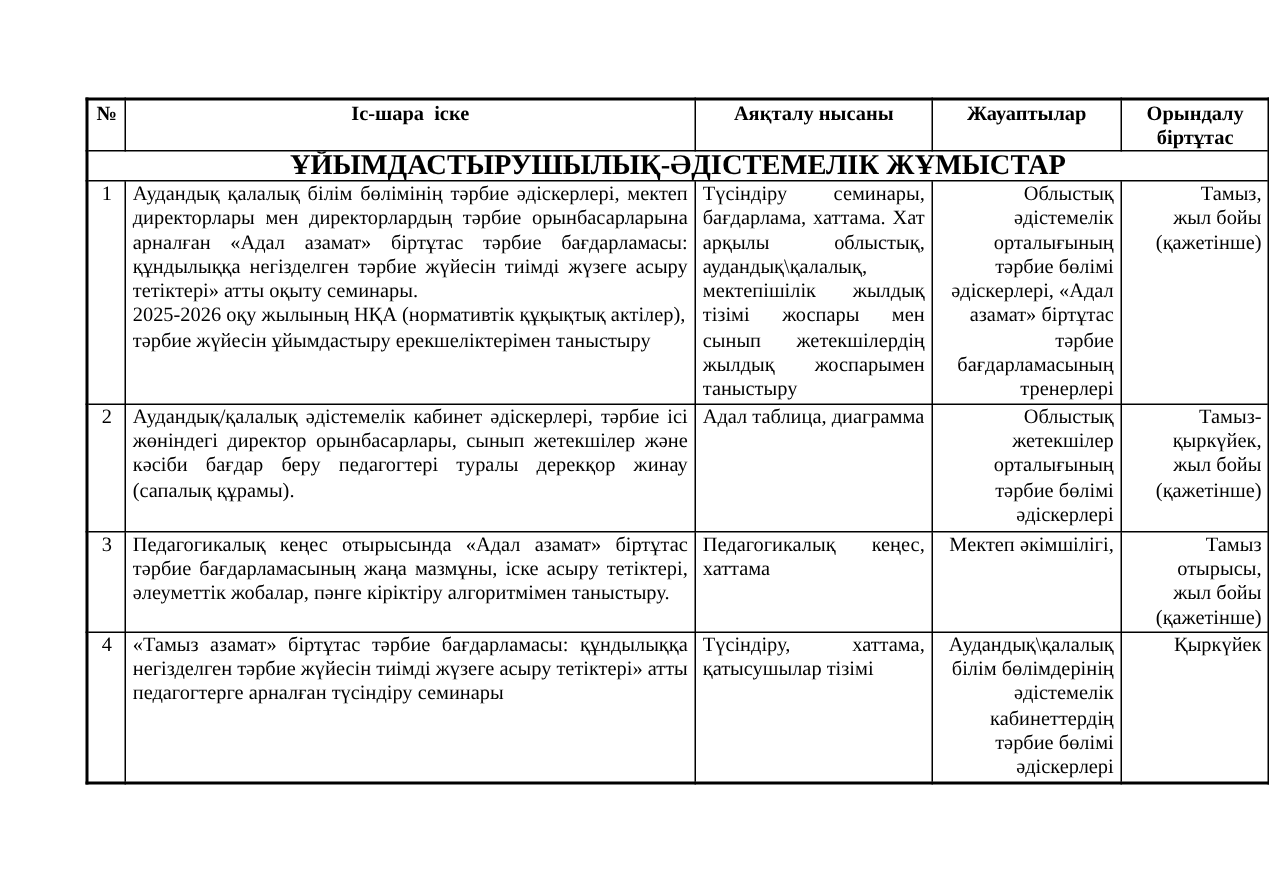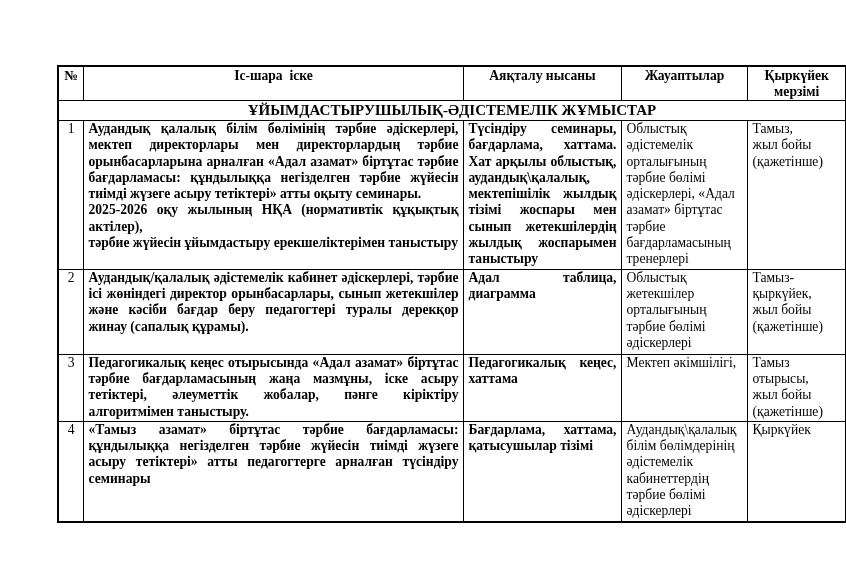--- a/index.html
+++ b/index.html
@@ -36,32 +36,31 @@
     text-align: center;
     padding-top: 1px;
     white-space: pre-wrap;
     line-height: 15.5px;
   }
   tr.header-row { height: 31px; }
   tr.section-row { height: 20px; }
   tr.section-row td {
     text-align: center;
     font-weight: bold;
-    font-size: 15px;
+    font-size: 19px;
     line-height: 17px;
     padding: 1px 0 0 0;
   }
   td.num { text-align: center; }
   td.activity, td.completion {
     text-align: justify;
     white-space: pre-line;
-    font-weight: bold;
   }
   td.responsible, td.deadline {
-    text-align: left;
+    text-align: right;
     white-space: pre-line;
   }
   tr.row-1 { height: 147px; }
   tr.row-2 { height: 85px; }
   tr.row-3 { height: 65px; }
   tr.row-4 { height: 99px; }
 </style>
 </head>
 <body>
 
@@ -73,21 +72,21 @@
       <col style="width:158px">
       <col style="width:126px">
       <col style="width:99px">
     </colgroup>
     <tbody>
       <tr class="header-row">
         <th>№</th>
         <th>Іс-шара  іске</th>
         <th>Аяқталу нысаны</th>
         <th>Жауаптылар</th>
-        <th>Қыркүйек мерзімі</th>
+        <th>Орындалу біртұтас</th>
       </tr>
 
       <tr class="section-row">
         <td colspan="5">ҰЙЫМДАСТЫРУШЫЛЫҚ-ӘДІСТЕМЕЛІК ЖҰМЫСТАР</td>
       </tr>
 
       <tr class="row-1">
         <td class="num">1</td>
         <td class="activity">Аудандық қалалық білім бөлімінің тәрбие әдіскерлері, мектеп директорлары мен директорлардың тәрбие орынбасарларына арналған  «Адал азамат» біртұтас тәрбие бағдарламасы: құндылыққа негізделген тәрбие жүйесін тиімді жүзеге асыру тетіктері» атты оқыту семинары.
 2025-2026 оқу жылының НҚА (нормативтік құқықтық актілер),
@@ -117,19 +116,19 @@
         <td class="responsible">Мектеп әкімшілігі,</td>
         <td class="deadline">Тамыз
 отырысы,
 жыл бойы
 (қажетінше)</td>
       </tr>
 
       <tr class="row-4">
         <td class="num">4</td>
         <td class="activity">«Тамыз азамат» біртұтас тәрбие бағдарламасы: құндылыққа негізделген тәрбие жүйесін тиімді жүзеге асыру тетіктері» атты педагогтерге арналған түсіндіру семинары</td>
-        <td class="completion">Бағдарлама, хаттама, қатысушылар тізімі</td>
+        <td class="completion">Түсіндіру, хаттама, қатысушылар тізімі</td>
         <td class="responsible">Аудандық\қалалық білім бөлімдерінің әдістемелік кабинеттердің тәрбие бөлімі әдіскерлері</td>
         <td class="deadline">Қыркүйек</td>
       </tr>
     </tbody>
   </table>
 </div>
 
 </body></html>

